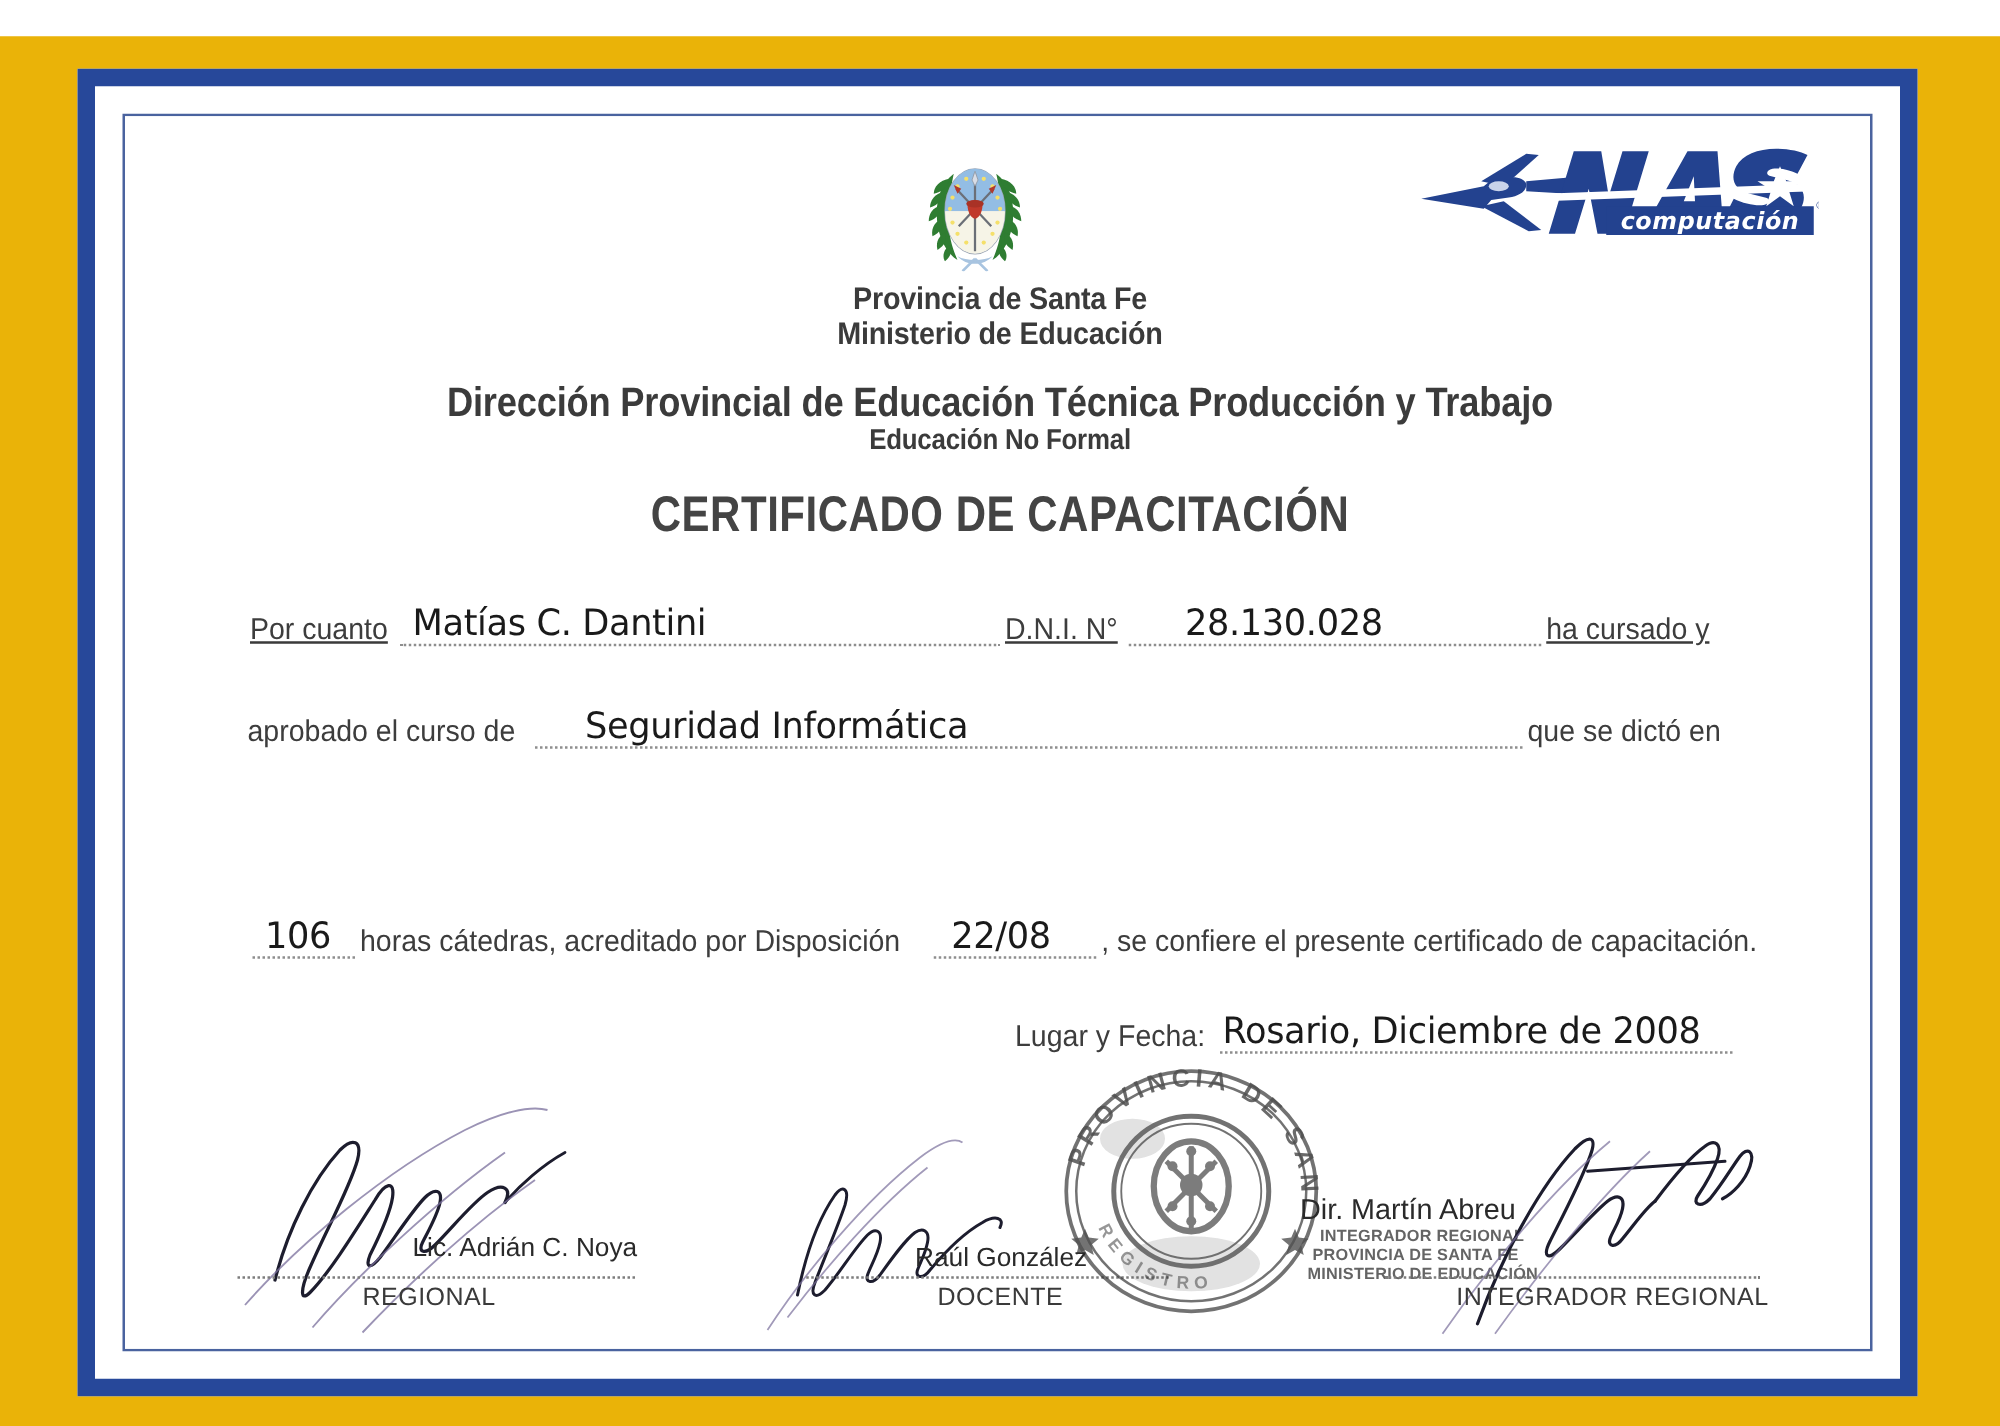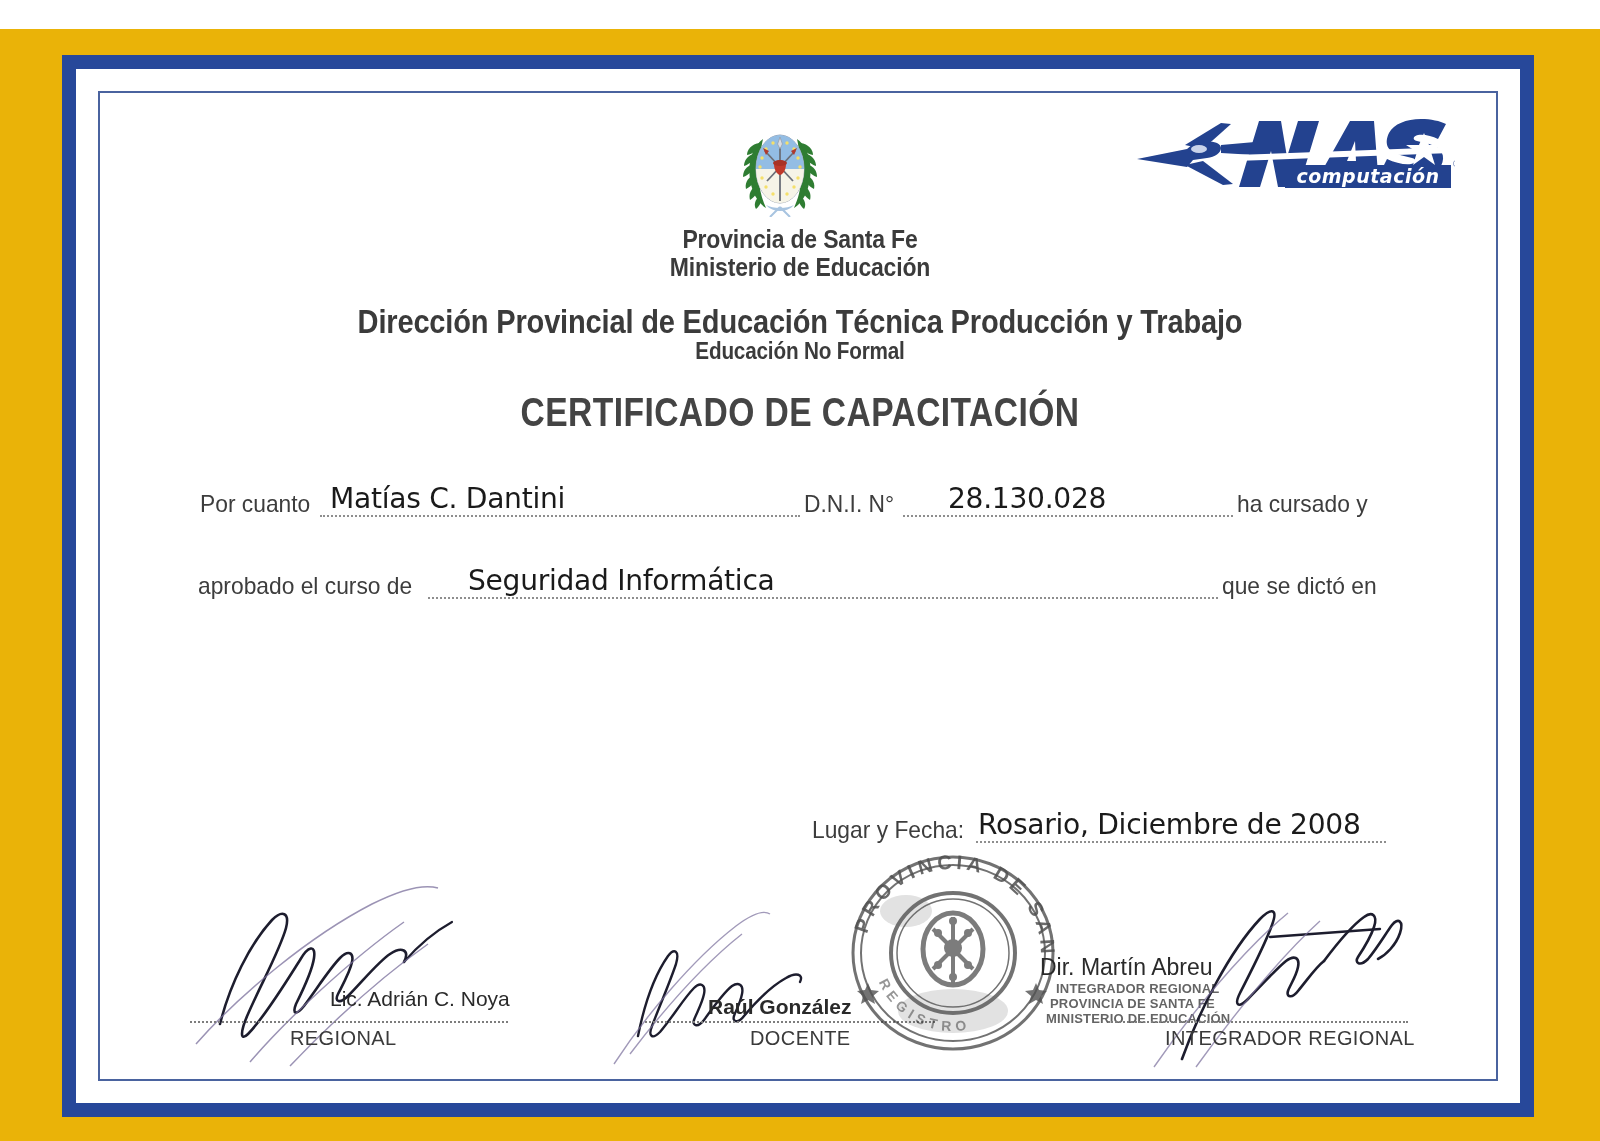--- a/index.html
+++ b/index.html
@@ -234,41 +234,51 @@
   </div>
 
   <div class="hdr" id="prov-line">Provincia de Santa Fe</div>
   <div class="hdr" id="min-line">Ministerio de Educación</div>
   <div class="hdr" id="dir-line">Dirección Provincial de Educación Técnica Producción y Trabajo</div>
   <div class="hdr" id="enf-line">Educación No Formal</div>
   <div class="hdr" id="cert-title">CERTIFICADO DE CAPACITACIÓN</div>
 
   <div class="body-area">
 
-    <div class="row" style="left:200px;top:456px;">
+    <div class="row" style="left:200px;top:456px;text-decoration:underline;">
       <span class="lbl">Por cuanto</span>
       <span class="fld" style="width:480px;">
         <span class="val">Matías C. Dantini</span>
       </span>
       <span class="lbl">D.N.I. N°</span>
       <span class="fld" style="width:330px;">
         <span class="val" style="left:45px;">28.130.028</span>
       </span>
       <span class="lbl">ha cursado y</span>
     </div>
 
     <div class="row" style="left:198px;top:538px;">
       <span class="lbl">aprobado el curso de</span>
       <span class="fld" style="width:790px;">
         <span class="val" style="left:40px;">Seguridad Informática</span>
       </span>
       <span class="lbl">que se dictó en</span>
     </div>
 
 
+    <div class="row" style="left:198px;top:706px;">
+      <span class="fld" style="width:82px;">
+        <span class="val" style="left:10px;">106</span>
+      </span>
+      <span class="lbl">horas cátedras, acreditado por Disposición</span>
+      <span class="fld" style="width:130px;">
+        <span class="val" style="left:14px;">22/08</span>
+      </span>
+      <span class="lbl">, se confiere el presente certificado de capacitación.</span>
+    </div>
 
     <div class="row" style="left:812px;top:782px;text-align:right;">
       <span class="lbl">Lugar y Fecha:</span>
       <span class="fld" style="width:410px;">
         <span class="val" style="left:2px;">Rosario, Diciembre de 2008</span>
       </span>
     </div>
   </div>
 
   <div class="sig-block">
@@ -300,21 +310,21 @@
                  C102 110 96 120 94 126 C92 132 98 134 104 126 C114 112 124 98 132 92
                  C138 88 144 90 142 100 C140 110 136 116 134 122 C132 128 138 130 144 122
                  C154 110 168 94 186 84 C196 78 204 80 200 88"></path>
       </g>
       <g fill="none" stroke="#7a6f9c" stroke-width="1.4" opacity=".7">
         <path d="M14 170 C44 124 92 66 136 32 C152 20 164 16 170 20"></path>
         <path d="M30 160 C62 118 104 70 142 40"></path>
       </g>
     </svg>
     <div class="sig-line" style="left:645px;top:992px;width:290px;"></div>
-    <div class="sig-name" style="left:708px;top:966px;font-weight:bold;">Raúl González</div>
+    <div class="sig-name" style="left:732px;top:966px;">Raúl González</div>
     <div class="sig-role" style="left:750px;top:998px;">DOCENTE</div>
   </div>
 
   <div class="seal">
     <svg viewBox="0 0 215 205" width="215" height="205">
       <g fill="none" stroke="#2a2a2a" stroke-width="3" opacity=".8">
         <ellipse cx="107" cy="102" rx="100" ry="96"></ellipse>
         <ellipse cx="107" cy="102" rx="92" ry="88" stroke-width="2"></ellipse>
         <ellipse cx="107" cy="102" rx="62" ry="60" stroke-width="4"></ellipse>
         <ellipse cx="107" cy="102" rx="56" ry="54" stroke-width="1.5"></ellipse>

